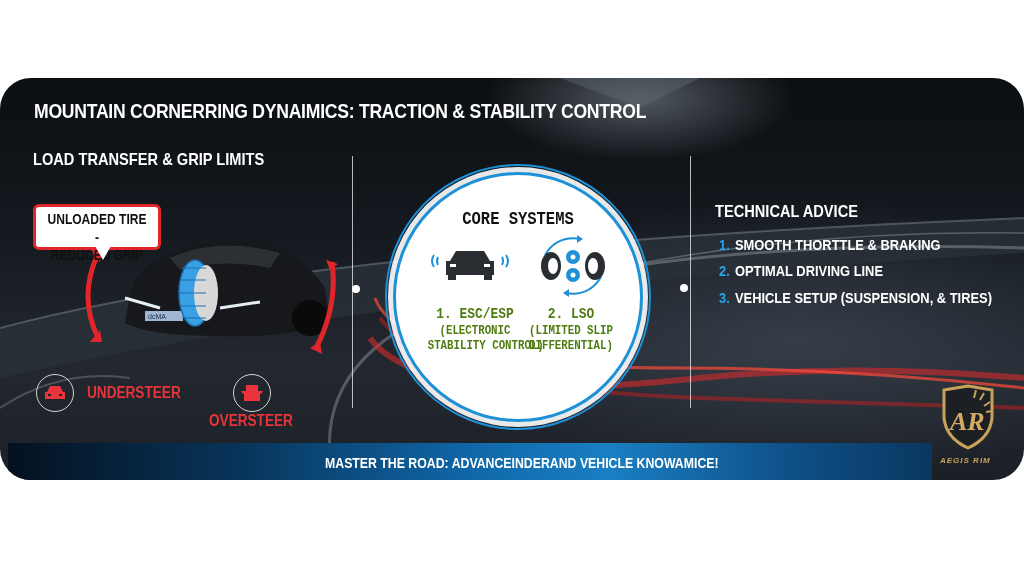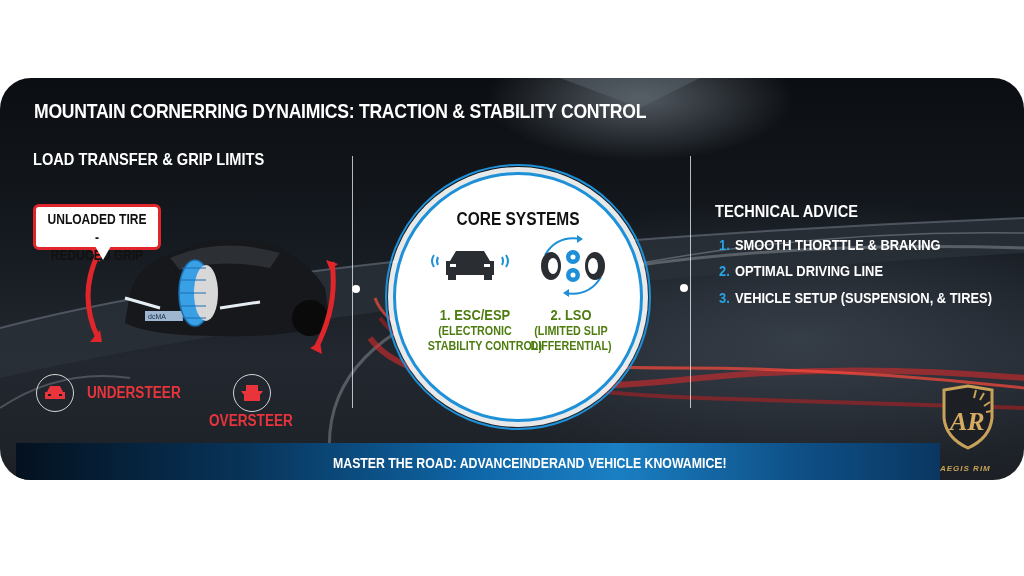--- a/index.html
+++ b/index.html
@@ -16,32 +16,32 @@
   .dot{position:absolute;width:8px;height:8px;border-radius:50%;background:#fff;}
   .callout{position:absolute;left:33px;top:126px;width:128px;height:46px;background:#fff;border:3px solid #e0262b;border-radius:6px;box-sizing:border-box;text-align:center;}
   .callout span{display:block;color:#111;font-weight:bold;font-size:14px;line-height:18px;transform:scaleX(0.86);}
   .callout .l1{margin-top:3px;}
   .callout-tail{position:absolute;left:95px;top:168px;width:0;height:0;border-left:8px solid transparent;border-right:8px solid transparent;border-top:14px solid #fff;}
   .car{position:absolute;left:110px;top:140px;}
   .status-item{position:absolute;display:flex;align-items:center;text-align:center;}
   .status-icon{width:38px;height:38px;border:1.5px solid rgba(255,255,255,0.8);border-radius:50%;box-sizing:border-box;display:flex;align-items:center;justify-content:center;}
   .status-label{color:#e8343a;font-weight:bold;font-size:16px;margin-left:13px;transform:scaleX(0.85);transform-origin:left;white-space:nowrap;}
   .circle-outer{position:absolute;left:385px;top:86px;width:266px;height:266px;border-radius:50%;border:2px solid #1e90d8;box-sizing:border-box;}
-  .circle-inner{position:absolute;left:393px;top:94px;width:250px;height:250px;border-radius:50%;background:#fff;border:3px solid #1e90d8;box-sizing:border-box;box-shadow:0 0 0 5px rgba(255,255,255,0.9);}
+  .circle-inner{position:absolute;left:393px;top:94px;width:250px;height:250px;border-radius:50%;background:#fff;border:3px solid #1e90d8;box-sizing:border-box;box-shadow:0 0 0 5px rgba(255,255,255,0.9);font-family:Liberation Mono, monospace;}
   .core-title{position:absolute;left:0;width:100%;top:34px;text-align:center;color:#111;font-weight:bold;font-size:18px;transform:scaleX(0.86);}
   .sys{position:absolute;text-align:center;color:#4d7c0f;font-weight:bold;font-size:12.5px;line-height:15px;}
   .sys .head{font-size:15px;line-height:19px;}
   .sys span{display:block;transform:scaleX(0.86);white-space:nowrap;}
   .advice-title{position:absolute;left:715px;top:124px;color:#fff;font-weight:bold;font-size:17px;transform:scaleX(0.86);transform-origin:left;white-space:nowrap;}
   .advice-item{position:absolute;left:719px;color:#fff;font-weight:bold;font-size:15px;transform:scaleX(0.86);transform-origin:left;white-space:nowrap;}
   .advice-item .num{color:#27a3e6;margin-right:6px;}
-  .bottom-bar{position:absolute;left:16px;top:365px;width:924px;height:37px;background:linear-gradient(90deg,#04111f 0%,#08345a 25%,#0f67a8 50%,#1a7fc3 65%,#0e4f86 85%,#0a3760 100%);}
+  .bottom-bar{position:absolute;left:8px;top:365px;width:924px;height:37px;background:linear-gradient(90deg,#04111f 0%,#08345a 25%,#0f67a8 50%,#1a7fc3 65%,#0e4f86 85%,#0a3760 100%);}
   .bottom-text{position:absolute;left:317px;top:11px;color:#fff;font-weight:bold;font-size:15px;transform:scaleX(0.82);transform-origin:left;white-space:nowrap;}
   .logo{position:absolute;left:940px;top:306px;width:70px;height:90px;text-align:left;font-style:italic;}
-  .logo-text{color:#c9a25a;font-size:8px;letter-spacing:1px;font-weight:bold;margin-top:10px;}
+  .logo-text{color:#c9a25a;font-size:8px;letter-spacing:1px;font-weight:bold;margin-top:2px;}
 </style>
 </head>
 <body>
 
 <div class="banner">
 
   <svg class="road" viewBox="0 0 1024 402">
     <path d="M560 0 L640 30 L700 0 Z" fill="#5a636c" opacity="0.5"></path>
     <path d="M0 250 Q300 170 1024 140 L1024 175 Q400 210 0 300 Z" fill="#2b3138" opacity="0.8"></path>
     <path d="M0 250 Q300 170 1024 140" stroke="#6c7580" stroke-width="2" fill="none" opacity="0.6"></path>

